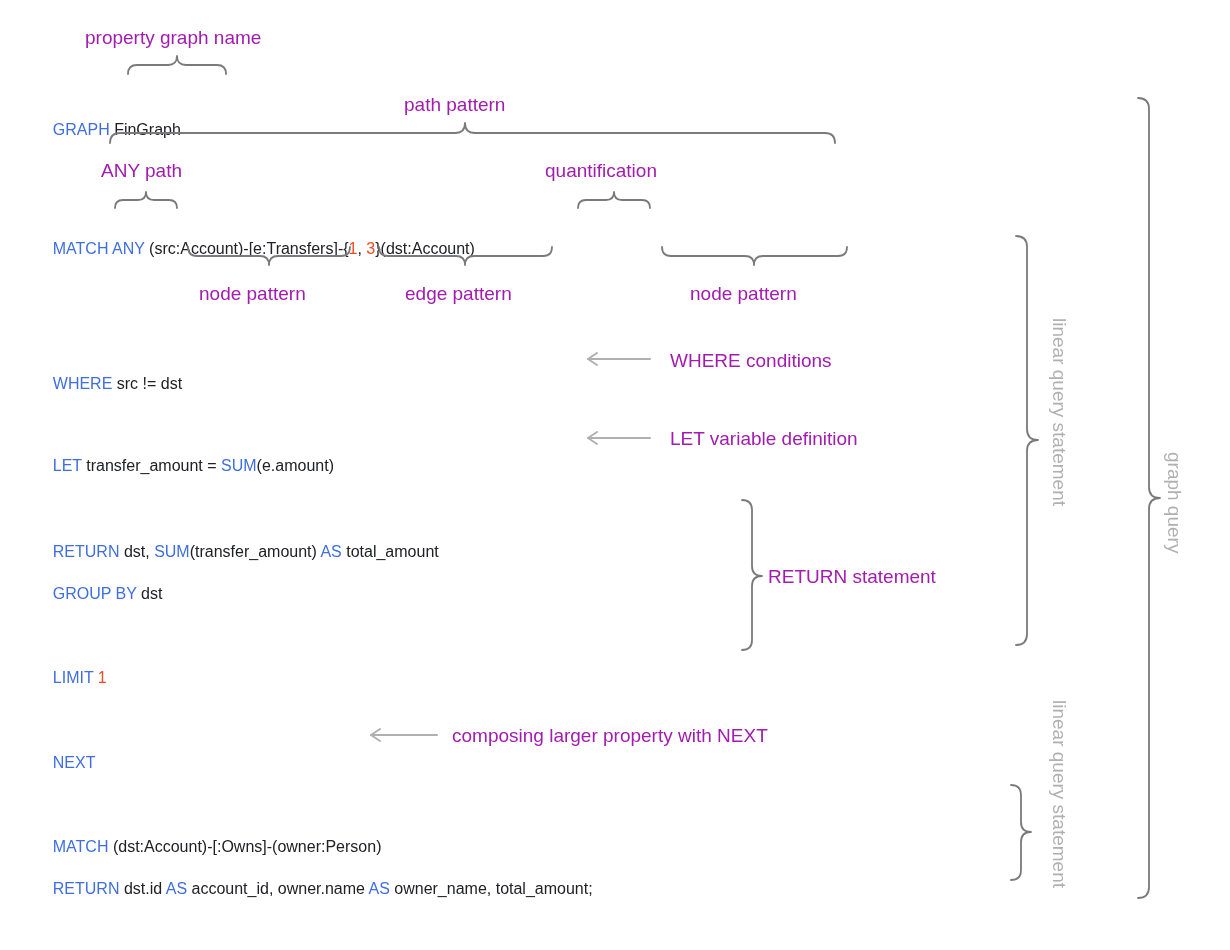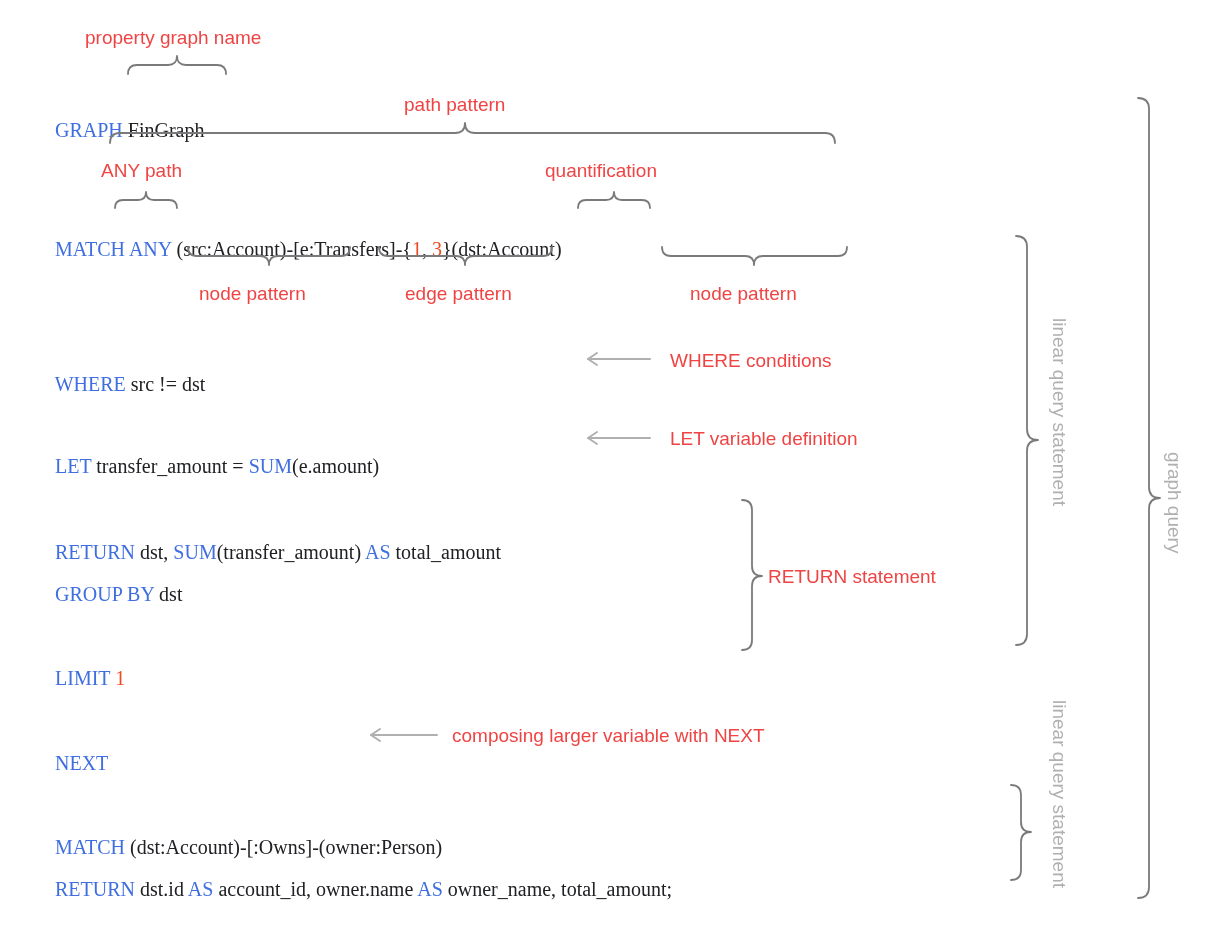--- a/index.html
+++ b/index.html
@@ -17,37 +17,37 @@
   
   #canvas {
     position: absolute;
     left: 0; top: 0;
     width: 1230px; height: 950px;
   }
 
   
   .code {
     position: absolute;
-    font-family: Liberation Serif, serif;
-    font-size: 20px;
+    font-family: Liberation Sans, sans-serif;
+    font-size: 16px;
     line-height: 28px;
     letter-spacing: 0px;
     color: #202124;
     white-space: pre;
   }
   .kw  { color: #3f6ee0; }
   .num { color: #ee4b23; }
 
   
   .lbl {
     position: absolute;
     font-family: "Liberation Sans", sans-serif;
     font-size: 19px;
     line-height: 22px;
-    color: #ef4444;
+    color: #a21caf;
     white-space: pre;
   }
 
   .vlbl {
     position: absolute;
     font-family: "Liberation Sans", sans-serif;
     font-size: 19px;
     color: #b0b0b0;
     white-space: pre;
     transform-origin: 0 0;
@@ -122,21 +122,21 @@
   <div class="lbl" style="left:405px; top:283px;">edge pattern</div>
 
   <div class="lbl" style="left:690px; top:283px;">node pattern</div>
 
   <div class="lbl" style="left:670px; top:350px;">WHERE conditions</div>
 
   <div class="lbl" style="left:670px; top:428px;">LET variable definition</div>
 
   <div class="lbl" style="left:768px; top:566px;">RETURN statement</div>
 
-  <div class="lbl" style="left:452px; top:725px;">composing larger variable with NEXT</div>
+  <div class="lbl" style="left:452px; top:725px;">composing larger property with NEXT</div>
 
   <div class="vlbl" style="left:1070px; top:318px;">linear query statement</div>
 
   <div class="vlbl" style="left:1070px; top:700px;">linear query statement</div>
 
   <div class="vlbl" style="left:1185px; top:452px;">graph query</div>
 
   <svg id="overlay" viewBox="0 0 1230 950">
     <g stroke="#7a7a7a" stroke-width="1.8" stroke-linecap="round" stroke-linejoin="round" fill="none">
 

